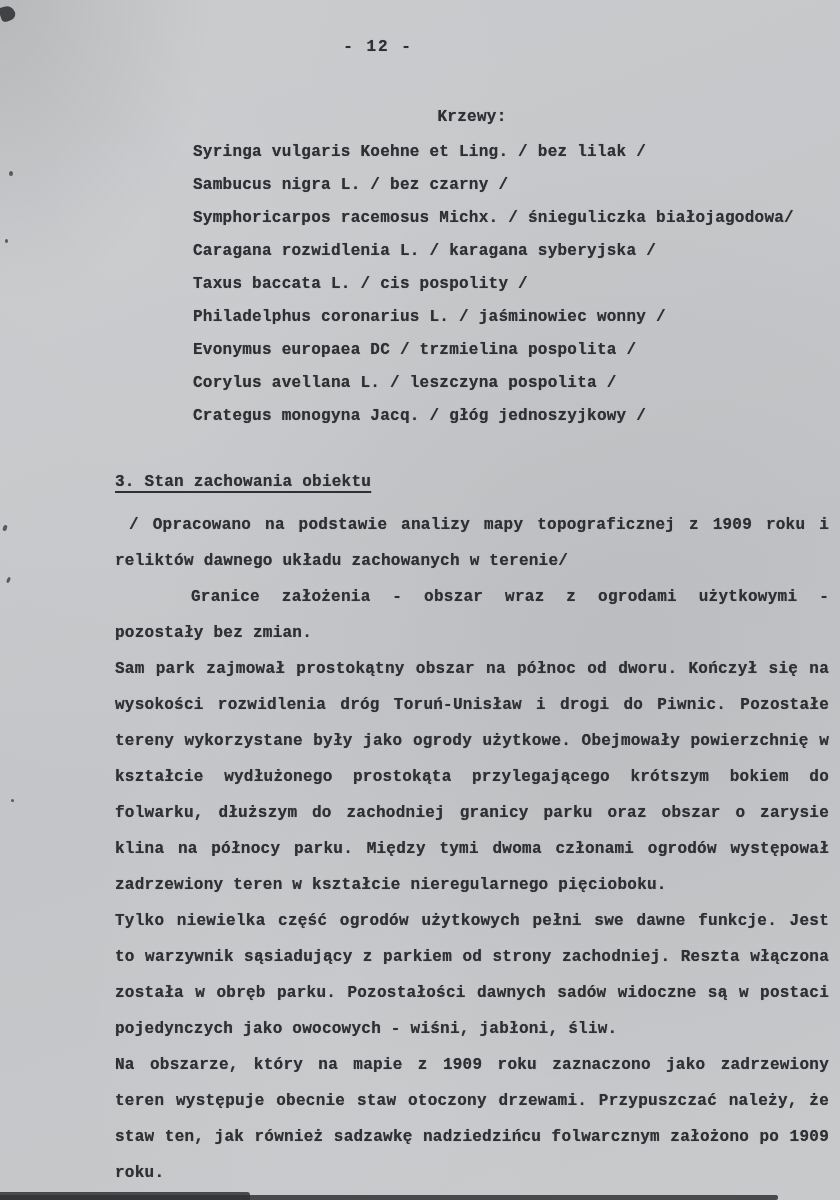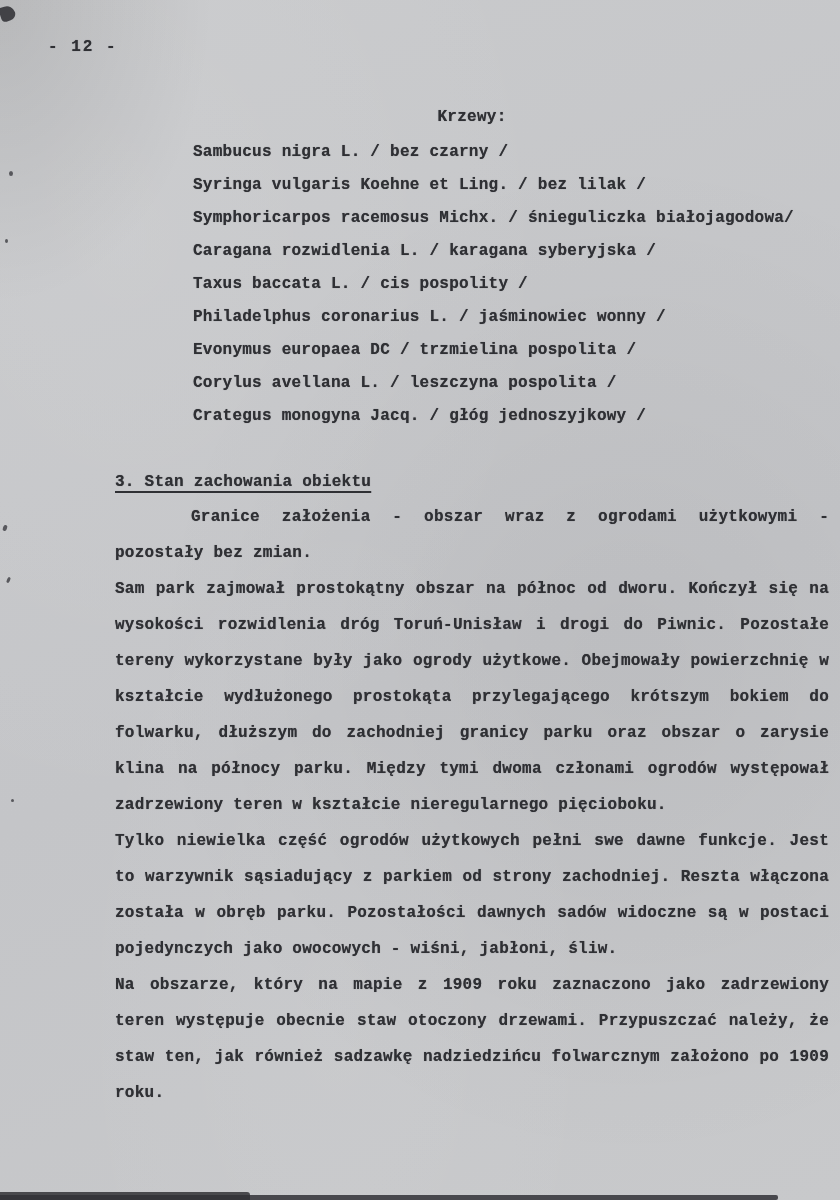--- a/index.html
+++ b/index.html
@@ -24,23 +24,22 @@
     font-weight: 700;
     letter-spacing: 0.25px;
     text-shadow: 0 0 0.7px rgba(45,45,52,0.75);
   }
 
   .page-number {
     position: absolute;
     top: 38px;
     left: 0;
     width: 756px;
-    text-align: left;
+    text-align: center;
     letter-spacing: 2px;
-    padding-left: 48px;
   }
 
   .content {
     position: absolute;
     left: 115px;
     top: 100px;
     width: 714px;
   }
 
   .krzewy-heading {
@@ -101,35 +100,36 @@
 
 <div style="position:absolute; inset:0;">
 
   <div class="typewriter page-number">- 12 -</div>
 
   <div class="typewriter content">
 
     <div class="krzewy-heading">Krzewy:</div>
 
     <ul class="shrub-list">
+      <li>Syringa vulgaris Koehne et Ling. / bez lilak /</li>
       <li>Sambucus nigra L. / bez czarny /</li>
-      <li>Syringa vulgaris Koehne et Ling. / bez lilak /</li>
       <li>Symphoricarpos racemosus Michx. / śnieguliczka białojagodowa/</li>
       <li>Caragana rozwidlenia L. / karagana syberyjska /</li>
       <li>Taxus baccata L. / cis pospolity /</li>
       <li>Philadelphus coronarius L. / jaśminowiec wonny /</li>
       <li>Evonymus europaea DC / trzmielina pospolita /</li>
       <li>Corylus avellana L. / leszczyna pospolita /</li>
       <li>Crategus monogyna Jacq. / głóg jednoszyjkowy /</li>
     </ul>
 
     <div>
       <span class="section-heading">3. Stan zachowania obiektu</span>
     </div>
 
+    <p class="para para-source">/ Opracowano na podstawie analizy mapy topograficznej z 1909 roku i reliktów dawnego układu zachowanych w terenie/</p>
 
     <p class="para para-granice">Granice założenia - obszar wraz z ogrodami użytkowymi - pozostały bez zmian.</p>
 
     <p class="para">Sam park zajmował prostokątny obszar na północ od dworu. Kończył się na wysokości rozwidlenia dróg Toruń-Unisław i drogi do Piwnic. Pozostałe tereny wykorzystane były jako ogrody użytkowe. Obejmowały powierzchnię w kształcie wydłużonego prostokąta przylegającego krótszym bokiem do folwarku, dłuższym do zachodniej granicy parku oraz obszar o zarysie klina na północy parku. Między tymi dwoma członami ogrodów występował zadrzewiony teren w kształcie nieregularnego pięcioboku.</p>
 
     <p class="para">Tylko niewielka część ogrodów użytkowych pełni swe dawne funkcje. Jest to warzywnik sąsiadujący z parkiem od strony zachodniej. Reszta włączona została w obręb parku. Pozostałości dawnych sadów widoczne są w postaci pojedynczych jako owocowych - wiśni, jabłoni, śliw.</p>
 
     <p class="para">Na obszarze, który na mapie z 1909 roku zaznaczono jako zadrzewiony teren występuje obecnie staw otoczony drzewami. Przypuszczać należy, że staw ten, jak również sadzawkę nadziedzińcu folwarcznym założono po 1909 roku.</p>
 
   </div>

